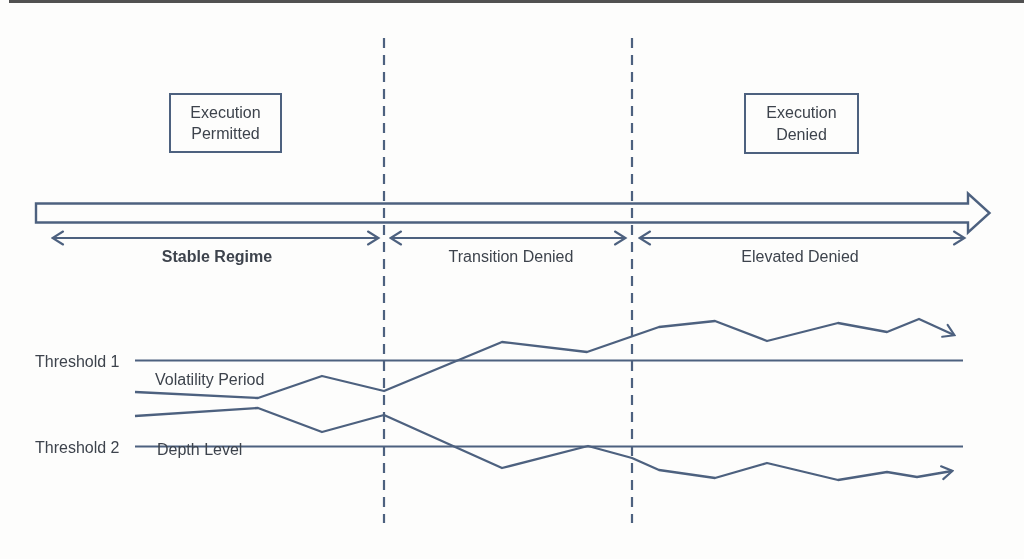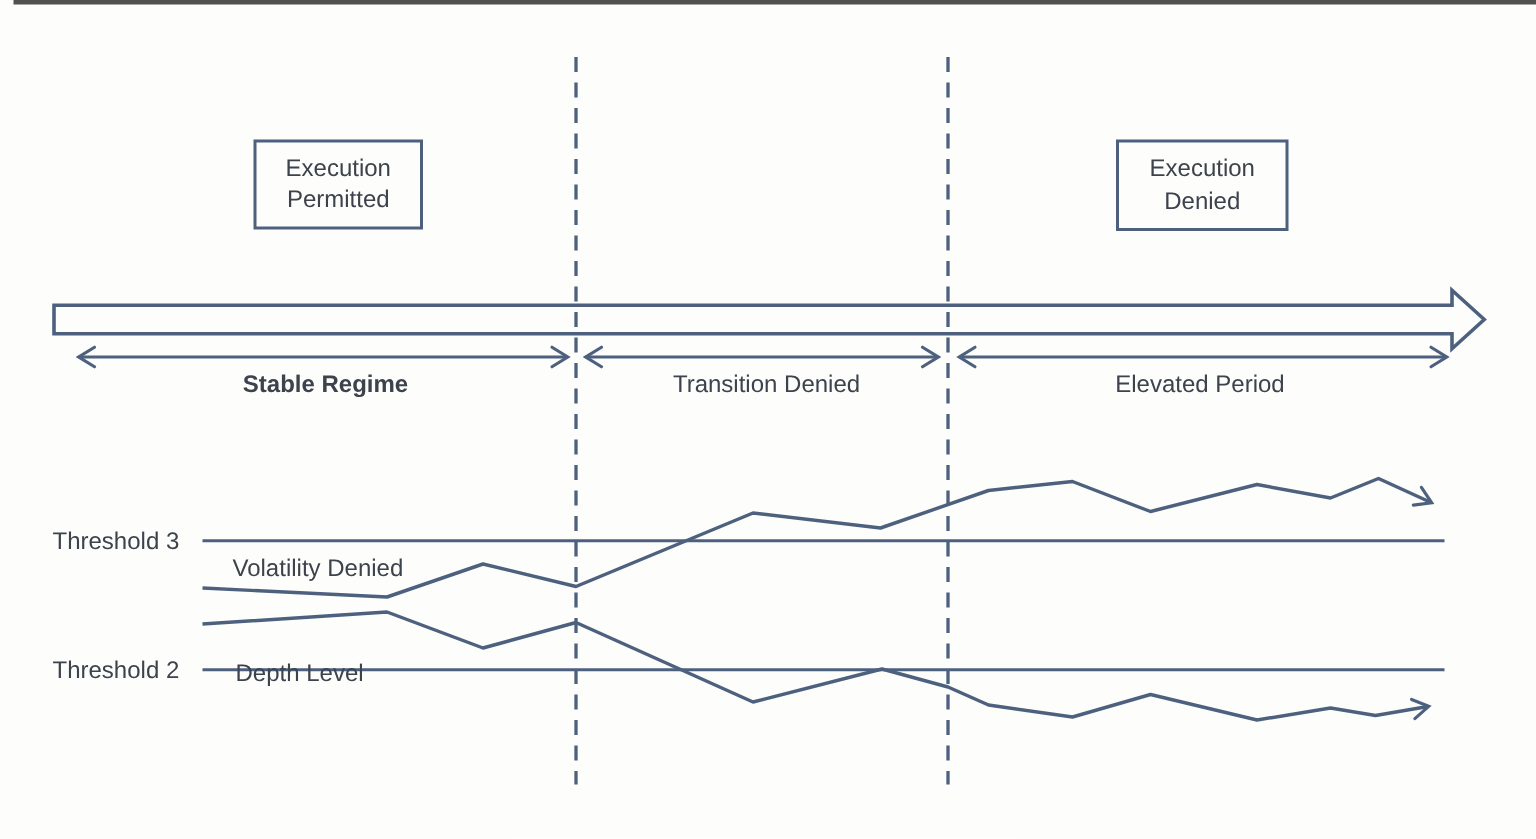--- a/index.html
+++ b/index.html
@@ -76,21 +76,21 @@
     <polyline class="stroked curve" marker-end="url(#ah)" points="135,416 258,408 322,432 384,415 502,468 588,446 632,458 659,470 715,478 767,463 838,480 887,472 917,477 952,471"></polyline>
   </svg>
 
   <div class="box" style="left:169px;top:93px;width:109px;height:56px;">Execution
 Permitted</div>
   <div class="box" style="left:744px;top:93px;width:111px;height:57px;">Execution
 Denied</div>
 
   <div class="lbl centered" style="left:217px;top:247px;font-weight:bold;">Stable Regime</div>
   <div class="lbl centered" style="left:511px;top:247px;">Transition Denied</div>
-  <div class="lbl centered" style="left:800px;top:247px;">Elevated Period</div>
+  <div class="lbl centered" style="left:800px;top:247px;">Elevated Denied</div>
 
-  <div class="lbl" style="left:35px;top:352px;">Threshold 3</div>
+  <div class="lbl" style="left:35px;top:352px;">Threshold 1</div>
   <div class="lbl" style="left:35px;top:438px;">Threshold 2</div>
 
-  <div class="lbl" style="left:155px;top:370px;">Volatility Denied</div>
+  <div class="lbl" style="left:155px;top:370px;">Volatility Period</div>
   <div class="lbl" style="left:157px;top:422px;margin-top:18px;">Depth Level</div>
 
 </div>
 
 </body></html>

